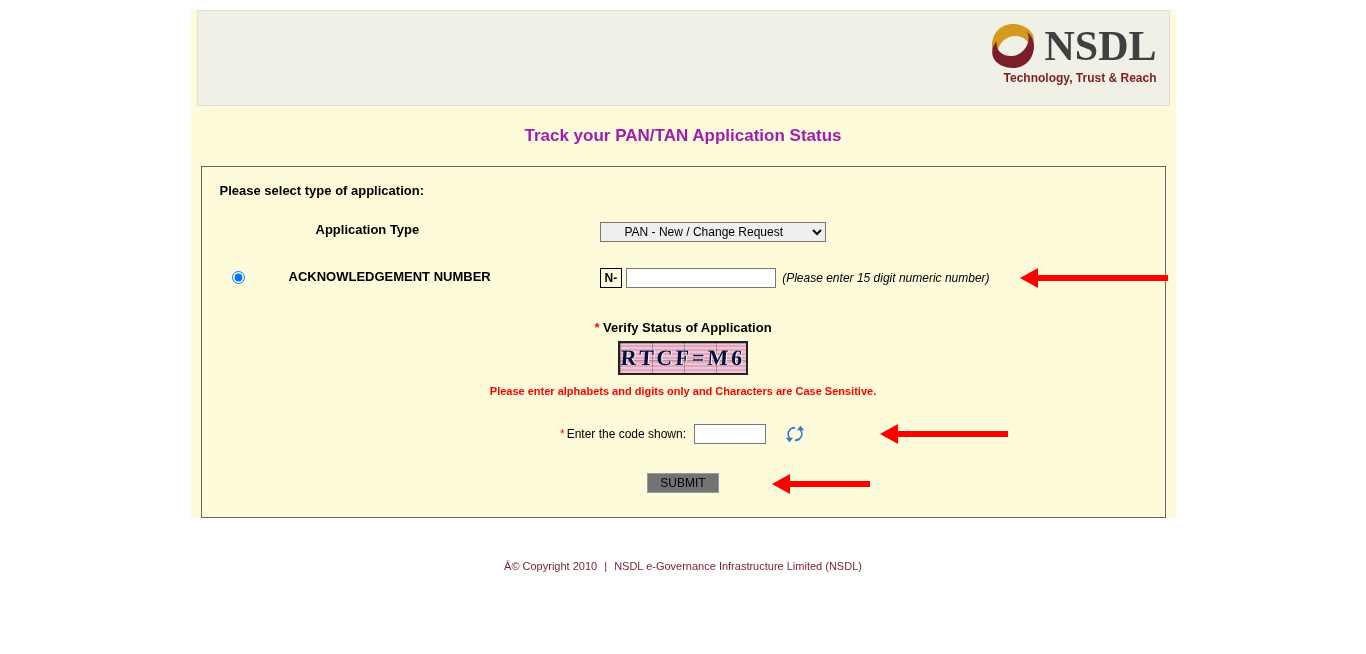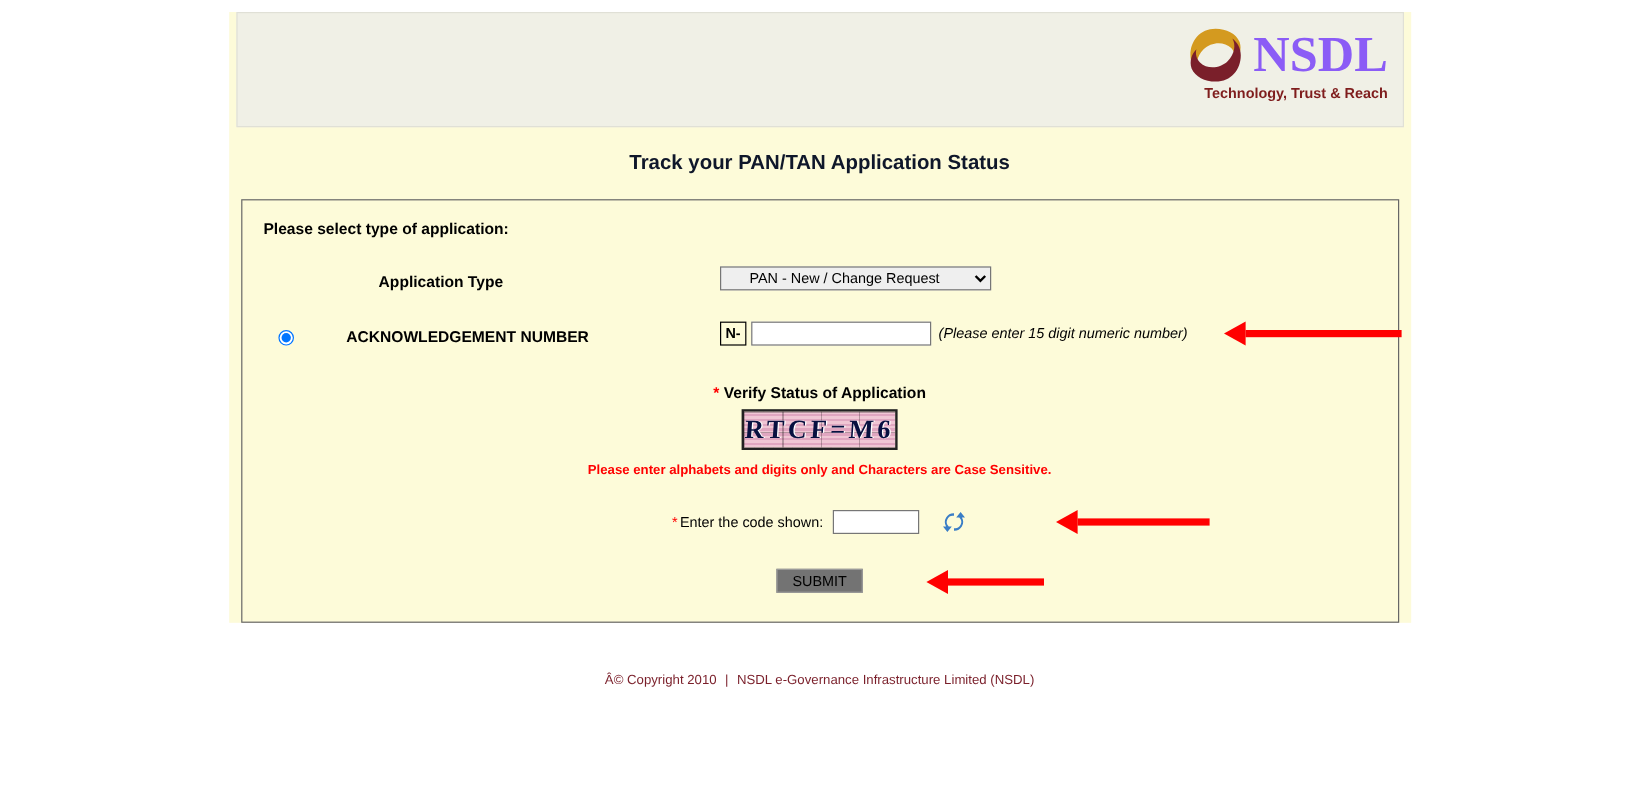--- a/index.html
+++ b/index.html
@@ -35,53 +35,53 @@
     justify-content: flex-end;
   }
   .logo-swirl {
     width: 54px;
     height: 54px;
     margin-right: 4px;
   }
   .brand-name {
     font-size: 42px;
     font-weight: bold;
-    color: #8b5cf6;
+    color: #404040;
     font-family: "Times New Roman", serif;
     line-height: 1;
   }
   .tagline {
     font-size: 12px;
     font-weight: bold;
     color: #7f1d1d;
     font-family: Arial, sans-serif;
     margin-top: -2px;
     text-align: right;
   }
   .page-title {
     text-align: center;
     font-size: 17px;
     font-weight: bold;
     margin: 20px 0 20px 0;
-    color: #0f172a;
+    color: #a21caf;
   }
   .form-box {
     border: 1px solid #666;
     margin: 0 10px 30px 10px;
     padding: 16px 18px 24px 18px;
     position: relative;
   }
   .instruction {
     font-size: 13px;
     font-weight: bold;
     margin-bottom: 24px;
   }
   .row {
     display: flex;
-    align-items: flex-end;
+    align-items: flex-start;
     font-size: 13px;
     margin-bottom: 14px;
   }
   .row .lbl-col {
     width: 380px;
     font-weight: bold;
     display: flex;
     align-items: center;
   }
   .row .lbl-col .radio { margin-left: 12px; margin-right: 44px; }

